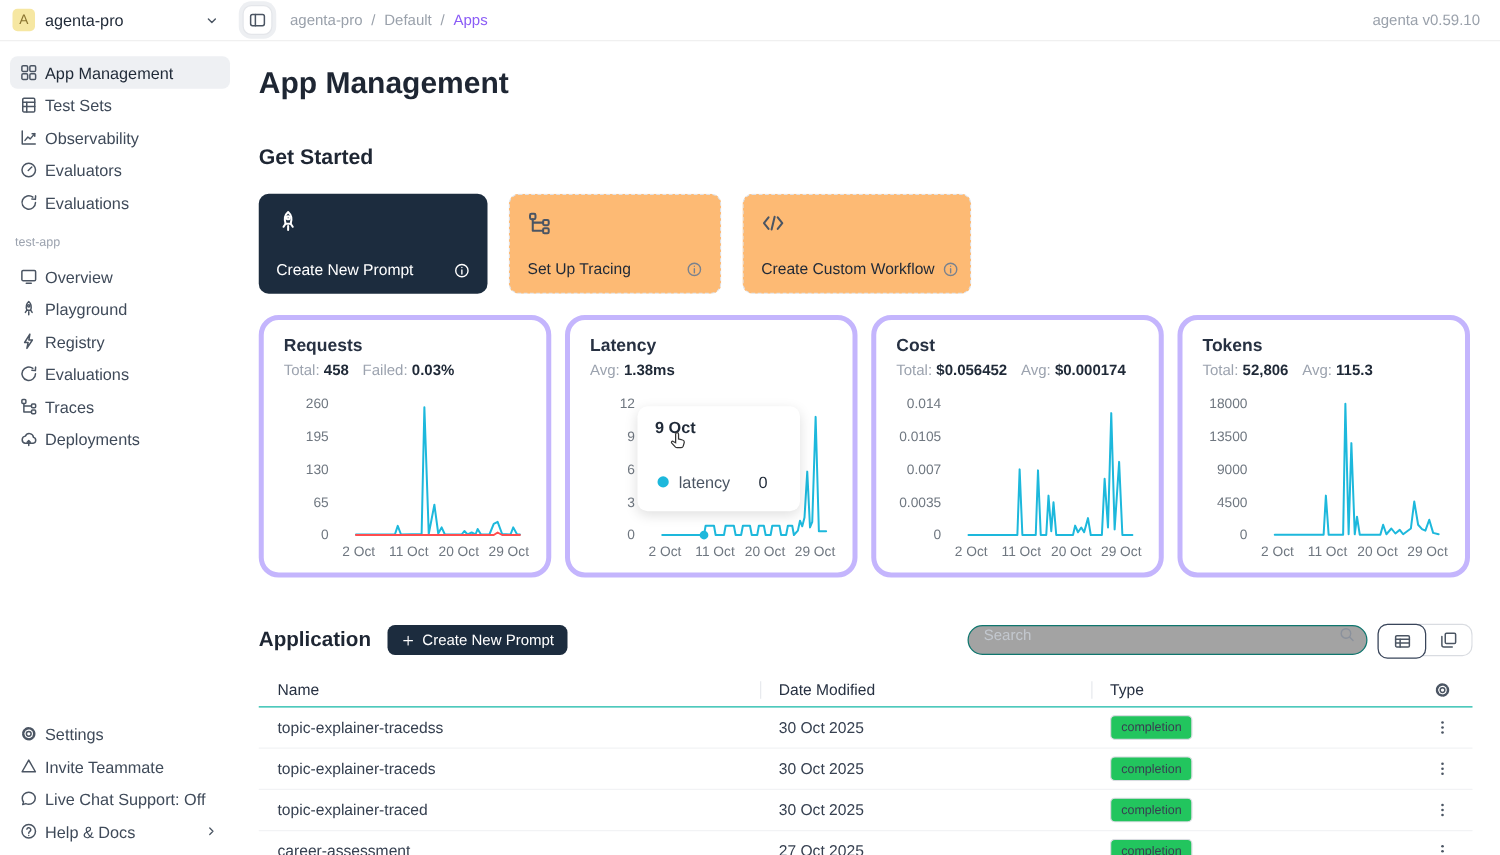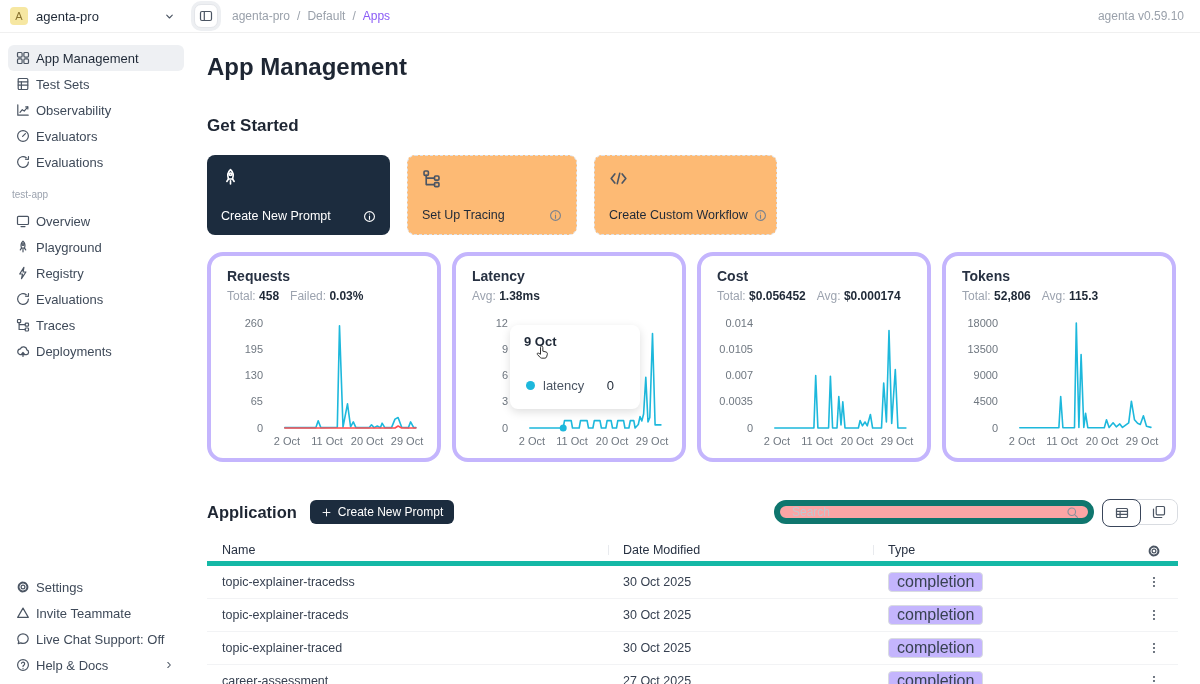--- a/index.html
+++ b/index.html
@@ -46,39 +46,39 @@
 .sc-stats{margin-top:5px;font-size:12px;display:flex;gap:11px;white-space:nowrap}
 .st-l{color:#9ca3af}
 .st-v{color:#1f2937;font-weight:600}
 svg.chart{margin-top:9px;margin-left:-8px;display:block}
 svg.chart text.tick{font-family:"Liberation Sans",sans-serif;font-size:11px;fill:#6f7780}
 
 .app-header{display:flex;align-items:center;margin-top:37px}
 .app-title{font-size:16.5px;font-weight:600;color:#1e2633}
 .create-btn{margin-left:13px;height:24px;background:#1c2c3e;color:#fff;border:none;border-radius:6px;font-size:12px;font-family:inherit;display:flex;align-items:center;gap:6px;padding:0 11px;cursor:pointer}
 .create-btn .icon{color:#fff}
-.search-box{margin-left:auto;width:320px;height:24px;border:6px solid #0f766e;border-radius:12px;display:flex;align-items:center;padding:0 9px 0 12px;background:#fca5a5}
+.search-box{margin-left:auto;width:320px;height:24px;border:1px solid #0f766e;border-radius:12px;display:flex;align-items:flex-start;padding:0 9px 0 12px;background:#a3a3a3}
 .search-box input{border:none;outline:none;flex:1;font-size:12px;font-family:inherit;color:#374151;background:transparent}
 .search-box input::placeholder{color:#c3c8cf}
 .search-box .icon{color:#8a919c}
 .view-toggle{margin-left:8px;display:flex;border:1px solid #d9dce1;border-radius:8px;height:26px}
 .vt-btn{width:37px;display:flex;align-items:center;justify-content:center;background:#fff;border:none;cursor:pointer;color:#3c4654;border-radius:8px}
 .vt-btn.active{border:1.5px solid #39455a;margin:-1px;height:28px;width:39px;z-index:2}
 
 .table{margin-top:14px}
-.thead{display:flex;align-items:flex-start;height:27px;border-bottom:5px solid #14b8a6;position:relative}
+.thead{display:flex;align-items:center;height:27px;border-bottom:1px solid #14b8a6;position:relative}
 .th{font-size:12.5px;font-weight:500;color:#273142;padding:0 15px;position:relative;display:flex;align-items:center;height:100%}
 .th:not(:first-child):before{content:"";position:absolute;left:0;top:6px;bottom:6px;width:1px;background:#e8eaee}
 .td-name-w{width:401px}
 .td-date-w{width:265px}
 .td-type-w{width:205px}
 .td-actions-w{flex:1;display:flex;justify-content:flex-end;padding-right:12px}
 .trow{display:flex;align-items:center;height:33px;border-bottom:1px solid #f2f3f5;cursor:pointer}
 .td{font-size:12.5px;color:#374151;padding:0 15px;white-space:nowrap;overflow:hidden}
-.badge{display:inline-flex;align-items:center;height:20px;padding:0 8px;border:1px solid #d9dce1;border-radius:4px;font-size:16px;color:#374151;background:#c4b5fd}
+.badge{display:inline-flex;align-items:center;height:20px;padding:0 8px;border:1px solid #d9dce1;border-radius:4px;font-size:10px;color:#374151;background:#22c55e}
 .kebab{width:24px;height:24px;display:flex;align-items:center;justify-content:center;border:none;background:transparent;cursor:pointer;color:#555e6b}
 .gear-btn{width:24px;height:24px;display:flex;align-items:center;justify-content:center;border:none;background:transparent;cursor:pointer;color:#3c4654}
 
 .chart-tooltip{position:absolute;left:510px;top:325px;width:130px;height:84px;background:#fff;border-radius:8px;box-shadow:0 3px 10px rgba(0,0,0,.13);padding:9px 12px 9px 14px;z-index:4}
 .tt-title{font-size:13px;font-weight:600;color:#1f2937}
 .tt-row{display:flex;align-items:center;margin-top:29px;gap:8px}
 .tt-dot{width:9px;height:9px;border-radius:50%;flex:none;margin-left:2px}
 .tt-name{font-size:13px;color:#4b5563;flex:1}
 .tt-val{font-size:13px;color:#1f2937;margin-right:14px}
 .cursor-icon{position:absolute;left:533px;top:343px;z-index:6}

